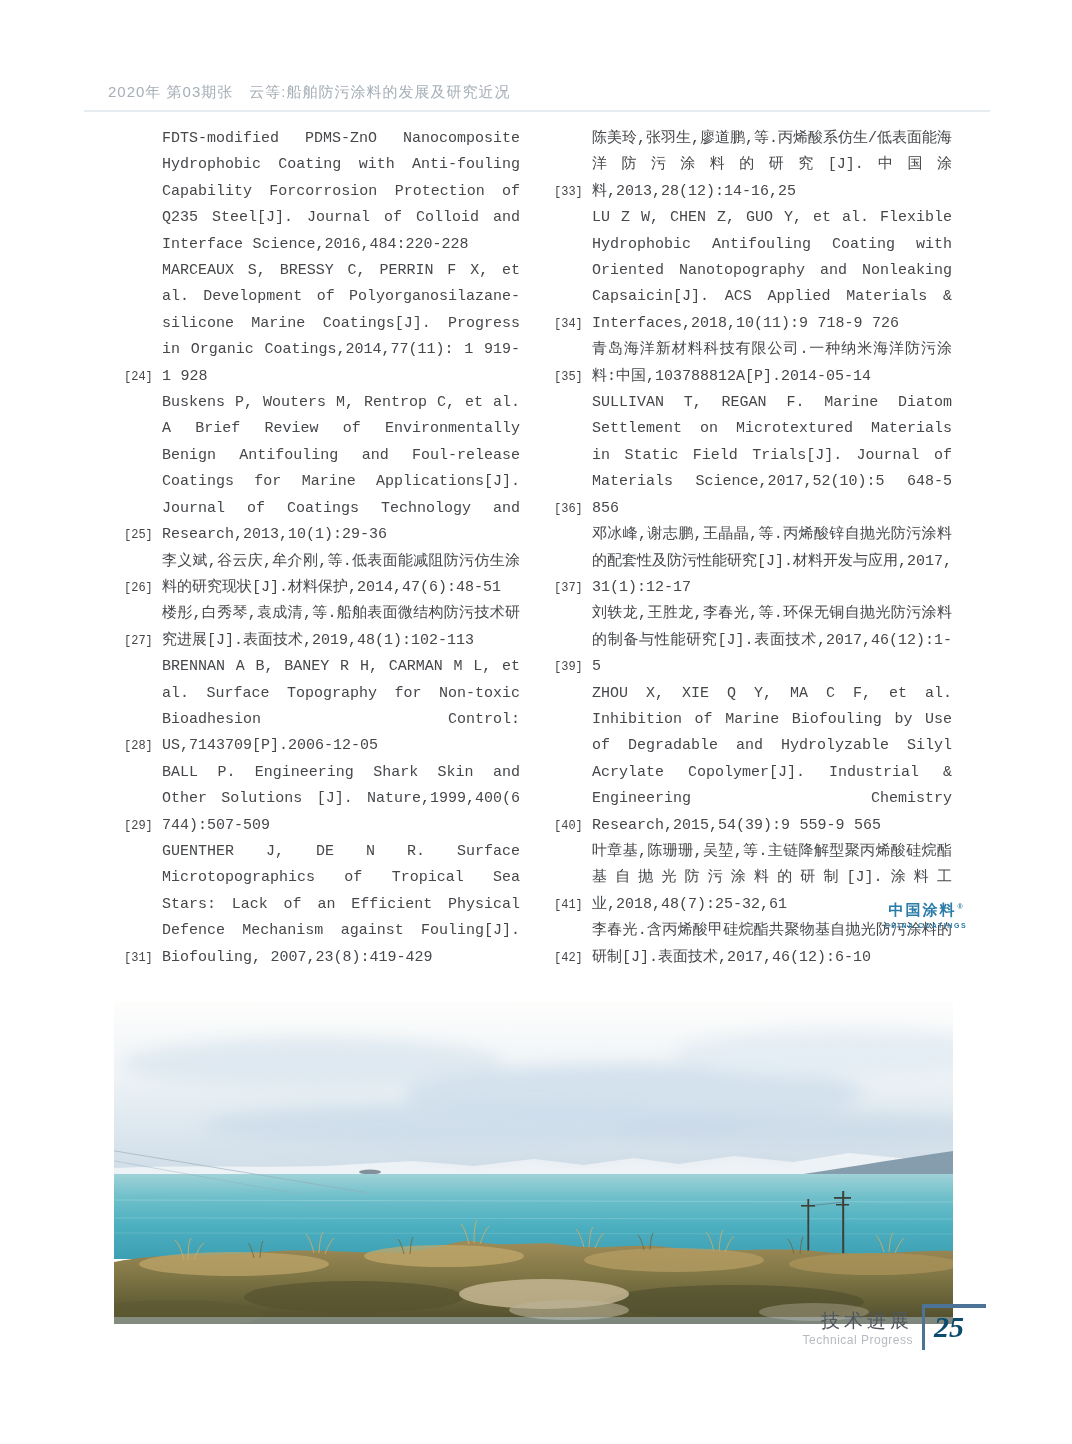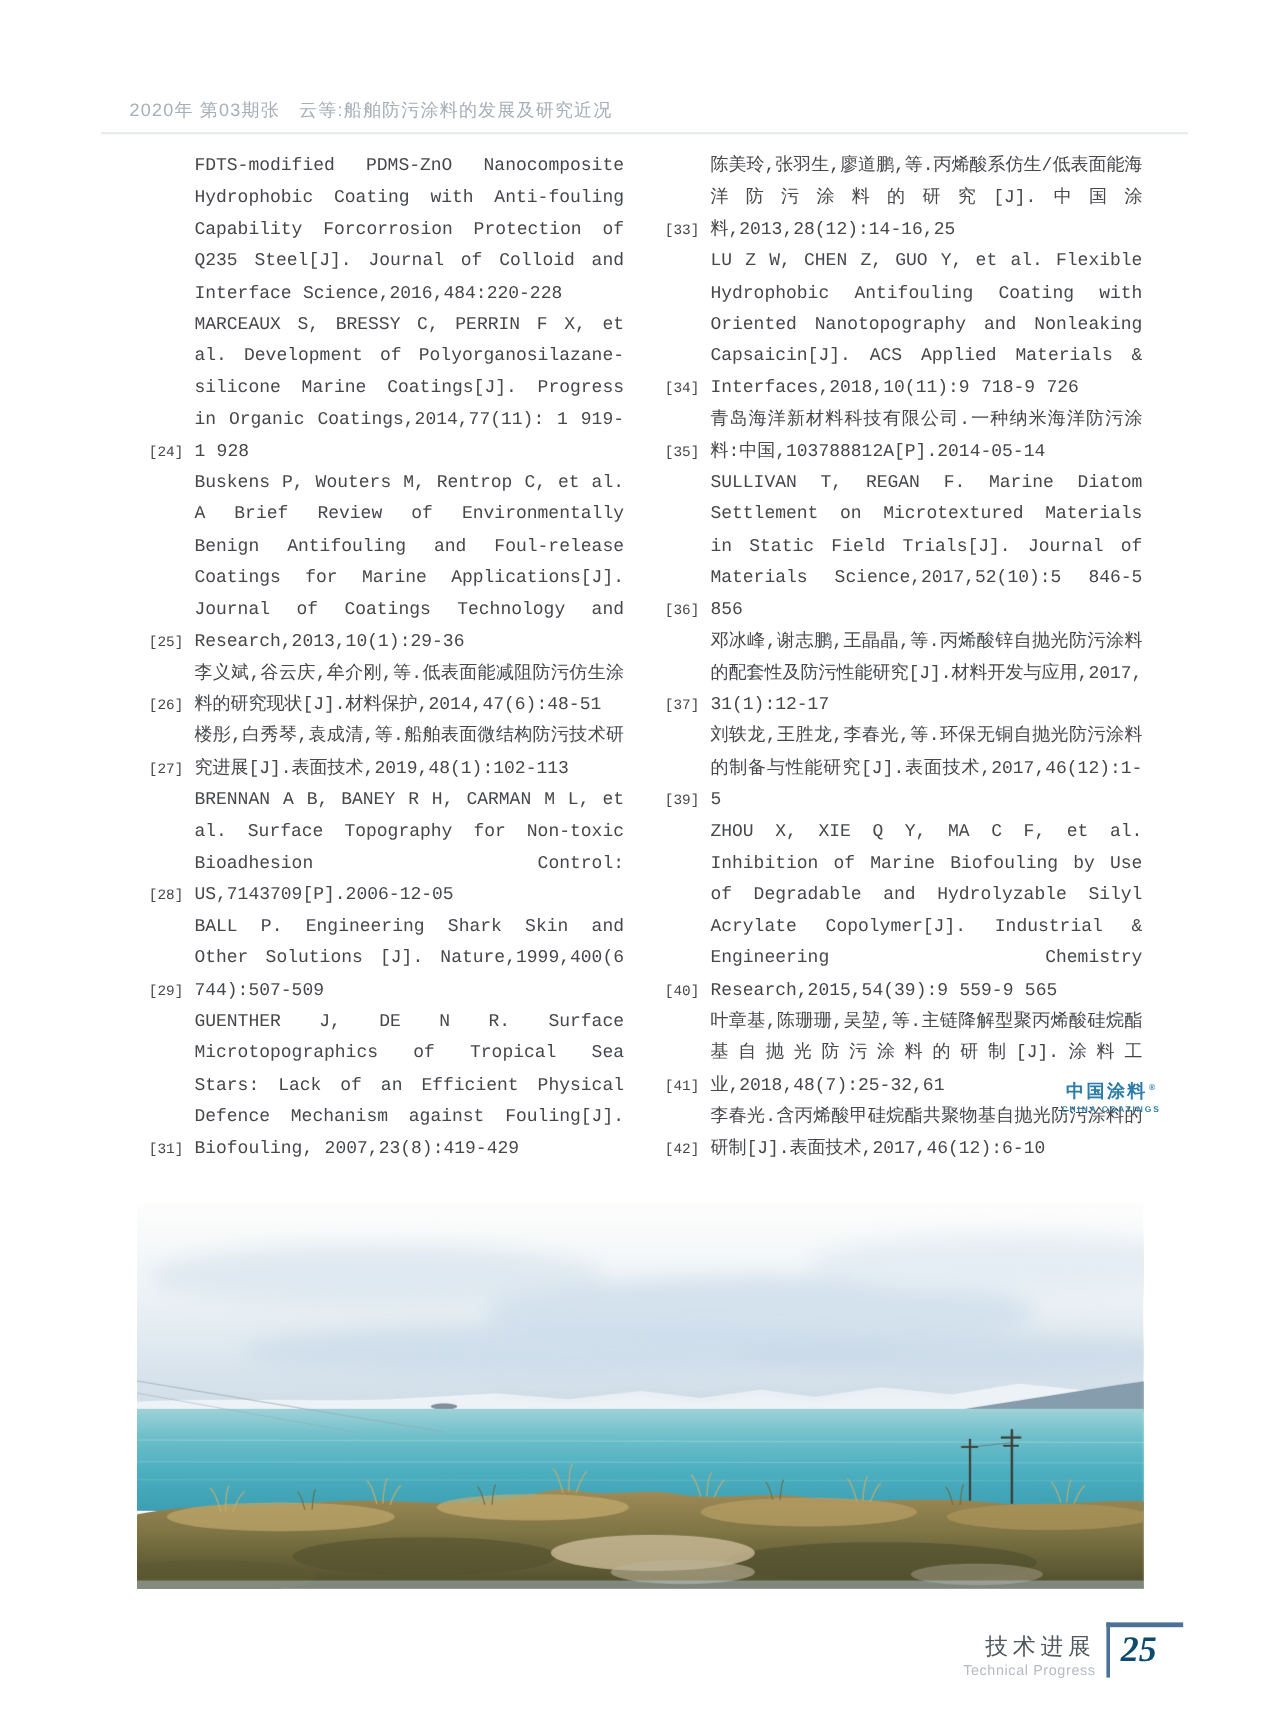--- a/index.html
+++ b/index.html
@@ -37,22 +37,22 @@
   .logo-cn{font-size:15px;font-weight:bold;letter-spacing:2px;line-height:17px;position:relative;}
   .logo-mark{font-size:7px;position:relative;top:-6px;left:1px;}
   .logo-en{font-size:7px;font-weight:bold;letter-spacing:1.6px;line-height:9px;}
   
   .photo{
     position:absolute;left:114px;top:1002px;width:839px;height:322px;overflow:hidden;
   }
   .photo svg{display:block;width:100%;height:100%;}
   
   .footer{
-    position:absolute;top:1348px;left:0;right:86px;height:60px;
-    display:flex;justify-content:flex-end;align-items:center;
+    position:absolute;top:1304px;left:0;right:86px;height:60px;
+    display:flex;justify-content:flex-end;align-items:flex-start;
     font-family:"Liberation Sans",sans-serif;
   }
   .footer-titles{text-align:right;margin-right:9px;padding-top:6px;}
   .footer-cn{font-size:19px;color:#51575e;letter-spacing:4px;line-height:22px;}
   .footer-en{font-size:12px;color:#b5bbc1;letter-spacing:0.5px;line-height:16px;}
   .page-marker{position:relative;width:64px;height:52px;}
   .page-marker .bar-top{position:absolute;left:0;top:0;right:0;height:4px;background:#4c7396;}
   .page-marker .bar-left{position:absolute;left:0;top:0;width:3px;height:46px;background:#4c7396;}
   .page-number{
     position:absolute;left:12px;top:6px;font-family:"Liberation Serif",serif;
@@ -110,21 +110,21 @@
     <div class="ref">
       <div class="ref-num">[34]</div>
       <div class="ref-text">LU Z W, CHEN Z, GUO Y, et al. Flexible Hydrophobic Antifouling Coating with Oriented Nanotopography and Nonleaking Capsaicin[J]. ACS Applied Materials &amp; Interfaces,2018,10(11):9 718-9 726</div>
     </div>
     <div class="ref">
       <div class="ref-num">[35]</div>
       <div class="ref-text">青岛海洋新材料科技有限公司.一种纳米海洋防污涂料:中国,103788812A[P].2014-05-14</div>
     </div>
     <div class="ref">
       <div class="ref-num">[36]</div>
-      <div class="ref-text">SULLIVAN T, REGAN F. Marine Diatom Settlement on Microtextured Materials in Static Field Trials[J]. Journal of Materials Science,2017,52(10):5 846-5 856</div>
+      <div class="ref-text">SULLIVAN T, REGAN F. Marine Diatom Settlement on Microtextured Materials in Static Field Trials[J]. Journal of Materials Science,2017,52(10):5 648-5 856</div>
     </div>
     <div class="ref">
       <div class="ref-num">[37]</div>
       <div class="ref-text">邓冰峰,谢志鹏,王晶晶,等.丙烯酸锌自抛光防污涂料的配套性及防污性能研究[J].材料开发与应用,2017, 31(1):12-17</div>
     </div>
     <div class="ref">
       <div class="ref-num">[39]</div>
       <div class="ref-text">刘轶龙,王胜龙,李春光,等.环保无铜自抛光防污涂料的制备与性能研究[J].表面技术,2017,46(12):1-5</div>
     </div>
     <div class="ref">

